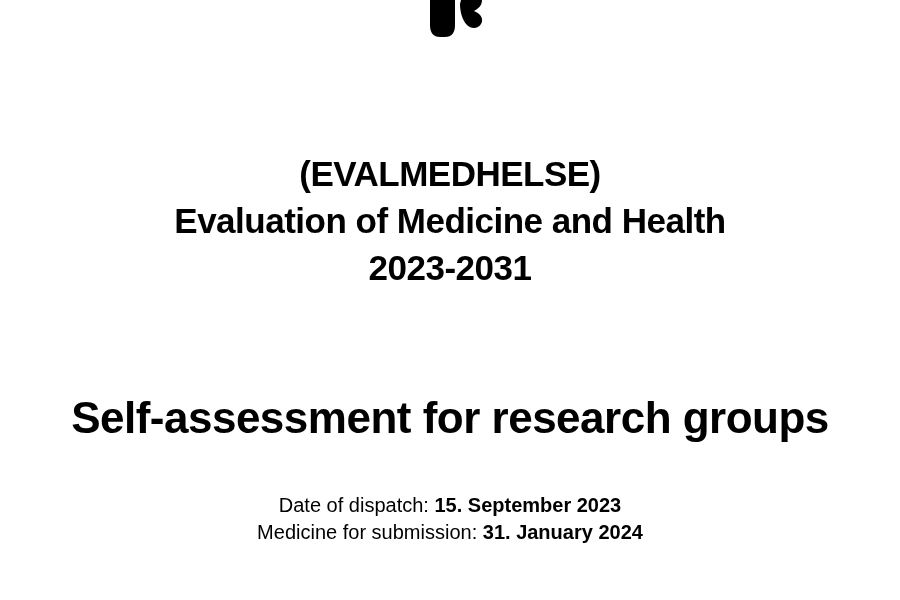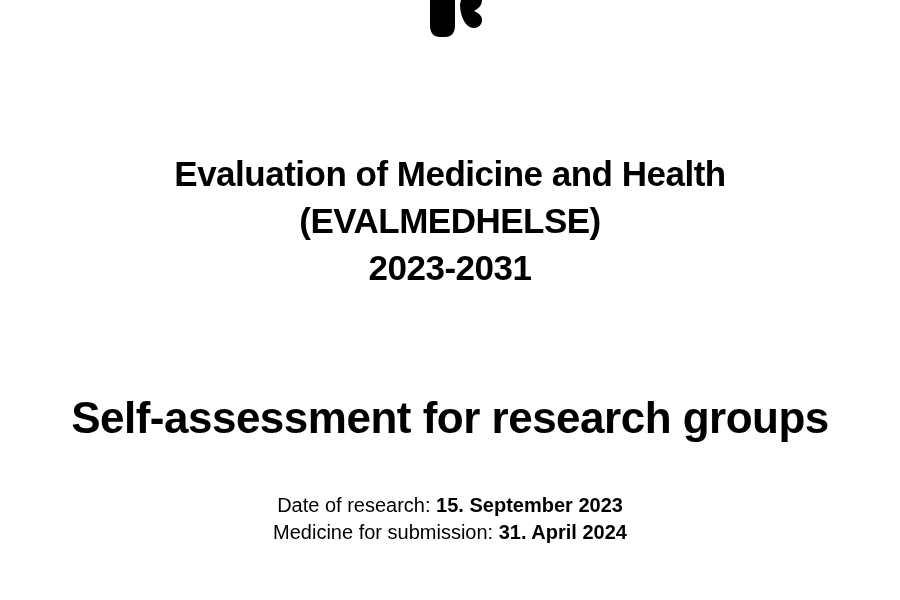--- a/index.html
+++ b/index.html
@@ -70,27 +70,27 @@
   <div class="logo-wrap">
     <svg width="80" height="40" viewBox="0 0 80 40" xmlns="http://www.w3.org/2000/svg" aria-hidden="true">
 
       <path d="M25 0 L25 25 Q25 37 35 37 L40 37 Q50 37 50 25 L50 0 Z" fill="#000000"></path>
 
       <path d="M56 0 L77 0 C77 4 75 8 69 11 C76 14 79 19 76 24 C73 29 66 29 62 25 C57 20 55 11 55 4 Z" fill="#000000"></path>
     </svg>
   </div>
 
   <div class="title-block">
+    <div>(EVALMEDHELSE)</div>
     <div>Evaluation of Medicine and Health</div>
-    <div>(EVALMEDHELSE)</div>
     <div>2023-2031</div>
   </div>
 
   <div class="subtitle-block">
     <div>Self-assessment for research groups</div>
   </div>
 
   <div class="dates-block">
-    <div class="date-line"><span class="label">Date of research: </span><span class="value">15. September 2023</span></div>
-    <div class="date-line"><span class="label">Medicine for submission: </span><span class="value">31. April 2024</span></div>
+    <div class="date-line"><span class="label">Date of dispatch: </span><span class="value">15. September 2023</span></div>
+    <div class="date-line"><span class="label">Medicine for submission: </span><span class="value">31. January 2024</span></div>
   </div>
 
 </div>
 
 </body></html>

